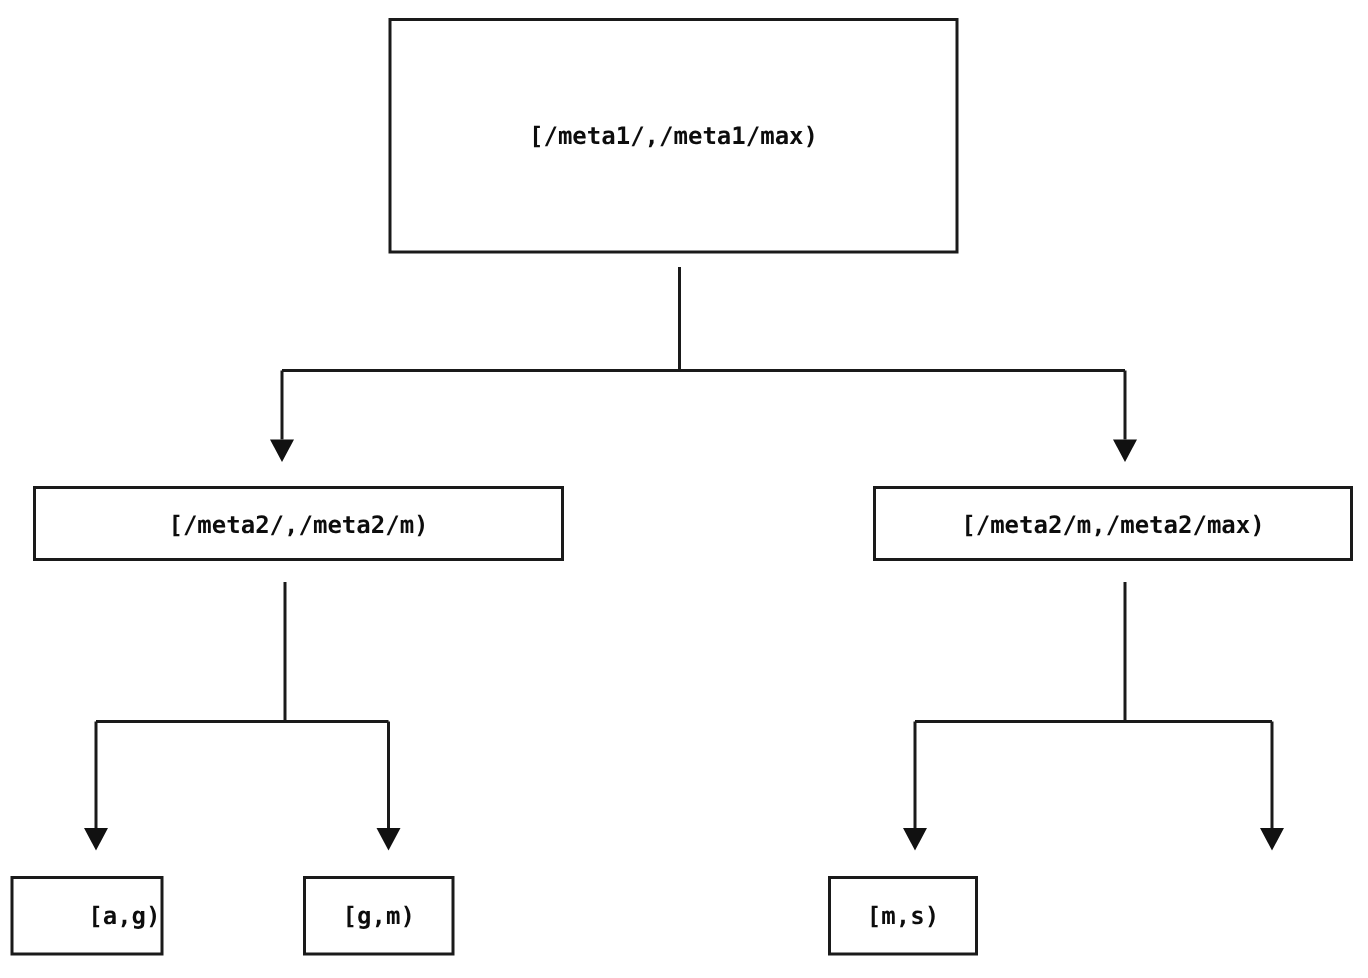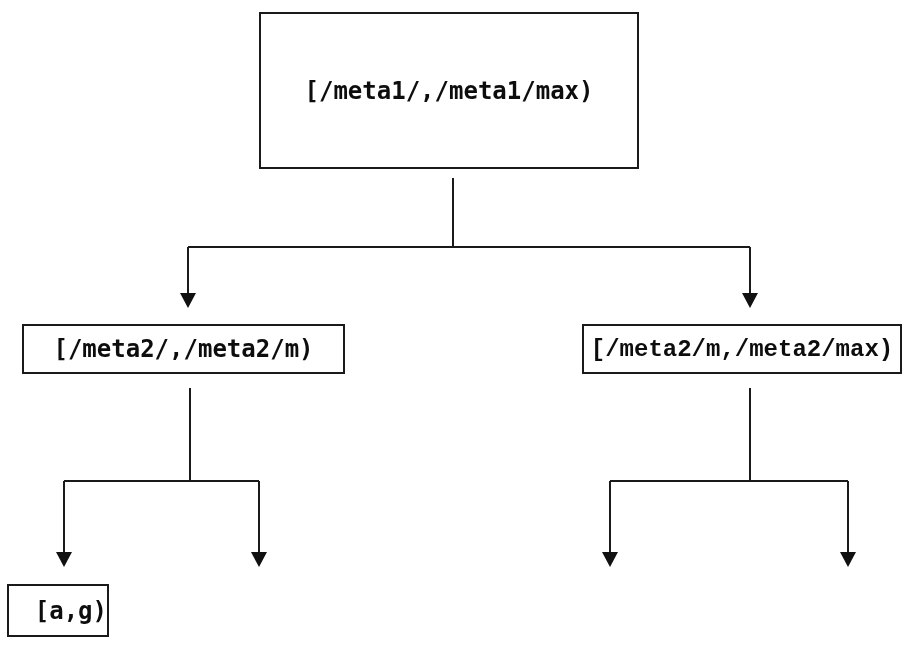--- a/index.html
+++ b/index.html
@@ -33,28 +33,28 @@
   }
   .node {
     position: absolute;
     box-sizing: border-box;
     border: 2px solid #1a1a1a;
     background: #ffffff;
     display: flex;
     align-items: center;
     justify-content: center;
     color: #0d0d0d;
-    font-size: 24px;
+    font-size: 16px;
     font-weight: 700;
     letter-spacing: 0;
     white-space: nowrap;
   }
   .node-root      { left: 259px; top: 12px;  width: 380px; height: 157px; }
-  .node-l2-left   { left: 22px;  top: 324px; width: 323px; height: 50px;  }
-  .node-l2-right  { left: 582px; top: 324px; width: 320px; height: 50px; font-family: Liberation Mono, monospace;  }
+  .node-l2-left   { left: 22px;  top: 324px; width: 354px; height: 50px;  }
+  .node-l2-right  { left: 582px; top: 324px; width: 320px; height: 50px;  }
   .node-leaf-ag   { left: 7px;   top: 584px; width: 102px; height: 53px; justify-content: flex-end;  }
   .node-leaf-gm   { left: 202px; top: 584px; width: 101px; height: 53px;  }
   .node-leaf-ms   { left: 552px; top: 584px; width: 100px; height: 53px;  }
   .node-leaf-smax { left: 776px; top: 584px; width: 125px; height: 53px;  }
 </style>
 </head>
 <body>
 
 <div class="canvas">
 
@@ -97,16 +97,22 @@
   </div>
 
   <div class="node node-l2-right">
     <span>[/meta2/m,/meta2/max)</span>
   </div>
 
   <div class="node node-leaf-ag">
     <span>[a,g)</span>
   </div>
 
+  <div class="node node-leaf-gm">
+    <span>[g,m)</span>
+  </div>
 
+  <div class="node node-leaf-ms">
+    <span>[m,s)</span>
+  </div>
 
 
 </div>
 
 </body></html>

